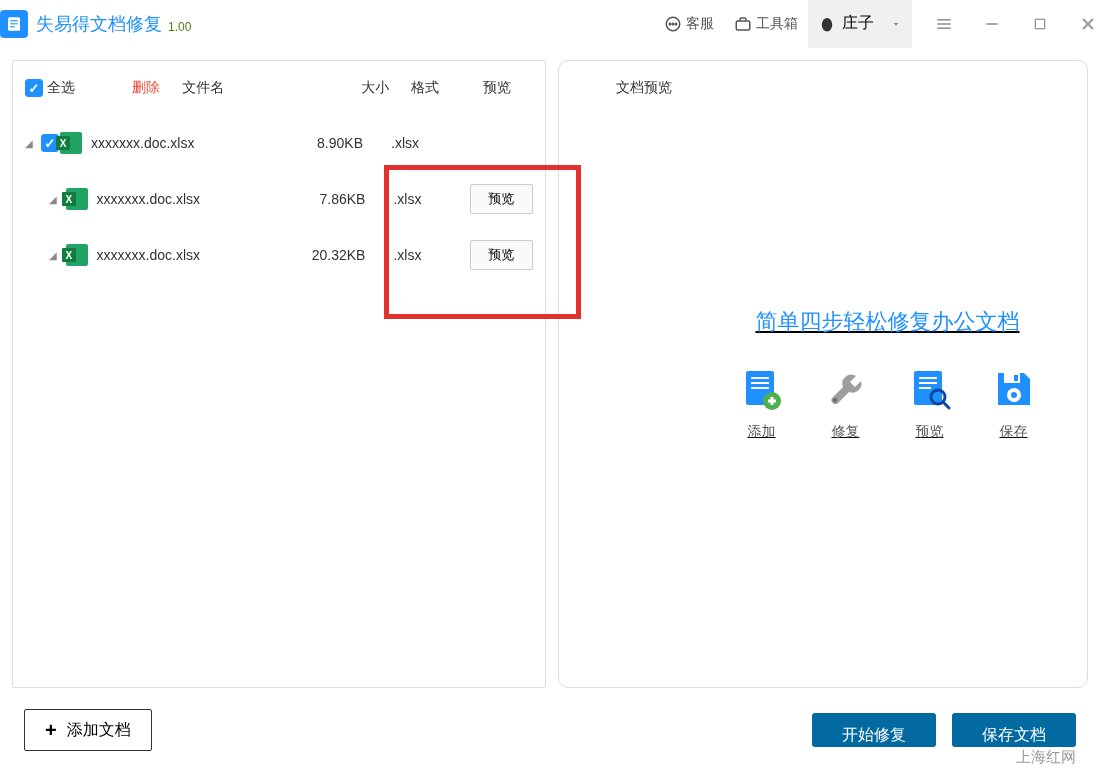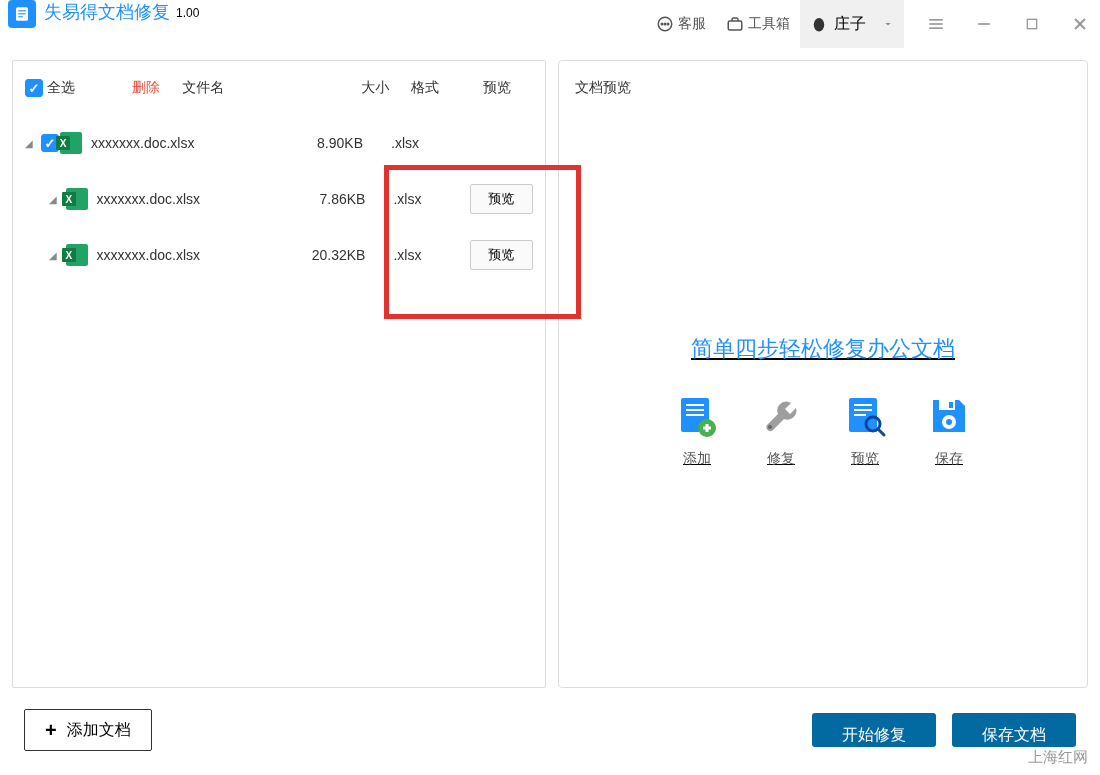--- a/index.html
+++ b/index.html
@@ -1,34 +1,34 @@
 <!DOCTYPE html>
 <html><head>
   <meta charset="utf-8">
   <style>
     * { margin: 0; padding: 0; box-sizing: border-box; font-family: "Microsoft YaHei", Arial, sans-serif; }
     body { width: 1100px; height: 775px; background: #fff; overflow: hidden; position: relative; }
     
     
-    .titlebar { height: 48px; display: flex; padding: 0 8px; border-bottom: 1px solid transparent; }
+    .titlebar { height: 48px; display: flex; align-items: center; padding: 0 0; border-bottom: 1px solid transparent; }
     .app-logo { width: 28px; height: 28px; background: #1E90FF; border-radius: 4px; display: flex; align-items: center; justify-content: center; margin-right: 8px; }
     .app-logo svg { width: 18px; height: 18px; }
     .app-title { color: #1E90FF; font-size: 18px; font-weight: 400; }
-    .app-version { color: #000000; font-size: 12px; margin-left: 6px; margin-top: 6px; }
+    .app-version { color: #4d7c0f; font-size: 12px; margin-left: 6px; margin-top: 6px; }
     .titlebar-spacer { flex: 1; }
     .titlebar-btn { display: flex; align-items: center; padding: 0 10px; height: 48px; color: #555; font-size: 14px; cursor: pointer; }
     .titlebar-btn svg, .titlebar-icon svg { width: 18px; height: 18px; margin-right: 4px; }
     .user-section { display: flex; align-items: center; background: #f0f0f0; padding: 0 10px; height: 48px; }
     .win-controls { display: flex; align-items: center; gap: 24px; margin-left: 20px; }
     .win-btn { width: 24px; height: 24px; display: flex; align-items: center; justify-content: center; cursor: pointer; color: #888; }
     
     
     .content { display: flex; padding: 12px; gap: 12px; height: 652px; }
     .left-panel { width: 534px; border: 1px solid #ddd; border-radius: 2px; display: flex; flex-direction: column; position: relative; }
-    .right-panel { flex: 1; border: 1px solid #ddd; border-radius: 4px; display: flex; flex-direction: column; }
+    .right-panel { flex: 1; border: 1px solid #ddd; border-radius: 10px; display: flex; flex-direction: row; padding-left: 41px; }
     
     
     .list-header { height: 54px; display: flex; align-items: center; padding: 0 12px; font-size: 14px; color: #333; }
     .checkbox { width: 18px; height: 18px; border: 1px solid #ccc; border-radius: 3px; display: inline-flex; align-items: center; justify-content: center; cursor: pointer; }
     .checkbox.checked { background: #1E90FF; border-color: #1E90FF; }
     .checkbox.checked::after { content: '✓'; color: white; font-size: 13px; font-weight: bold; }
     .col-select { width: 70px; display: flex; align-items: center; gap: 4px; }
     .col-delete { width: 56px; color: #e74c3c; cursor: pointer; margin-left: 44px; }
     .col-name { width: 150px; }
     .col-size { width: 80px; text-align: right; }
@@ -60,21 +60,21 @@
     .step-label { font-size: 14px; color: #555; }
     
     
     .bottom-bar { height: 60px; display: flex; align-items: center; padding: 0 24px; }
     .add-doc-btn { height: 42px; padding: 0 20px; border: 1.5px solid #333; background: white; font-size: 16px; display: flex; align-items: center; gap: 10px; cursor: pointer; border-radius: 2px; }
     .add-doc-btn .plus { font-size: 20px; font-weight: bold; }
     .bottom-spacer { flex: 1; }
     .primary-btn { height: 34px; padding: 12px 30px; background: #0369a1; color: white; border: none; font-size: 16px; cursor: pointer; border-radius: 3px; margin-left: 16px; }
     
     
-    .watermark { position: absolute; bottom: 8px; right: 12px; color: #999; font-size: 15px; }
+    .watermark { position: absolute; bottom: 8px; right: 24px; color: #999; font-size: 15px; }
   </style>
 </head>
 <body>
 
 <div class="titlebar">
   <div class="app-logo">
     <svg viewBox="0 0 24 24" fill="white">
         <rect x="4" y="3" width="16" height="18" rx="2" fill="white"></rect>
         <rect x="7" y="7" width="10" height="1.5" fill="#1E90FF"></rect>
         <rect x="7" y="11" width="10" height="1.5" fill="#1E90FF"></rect>

